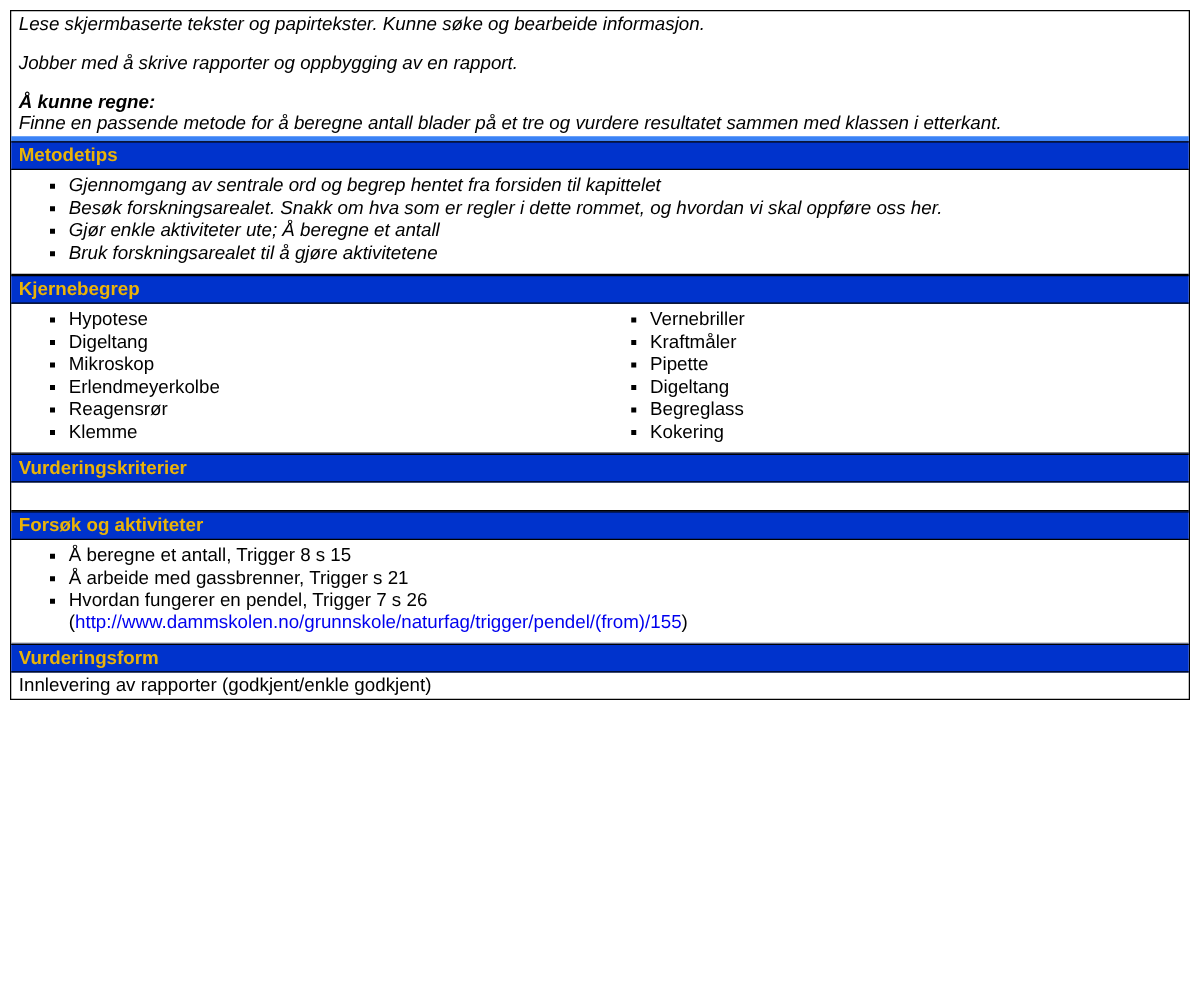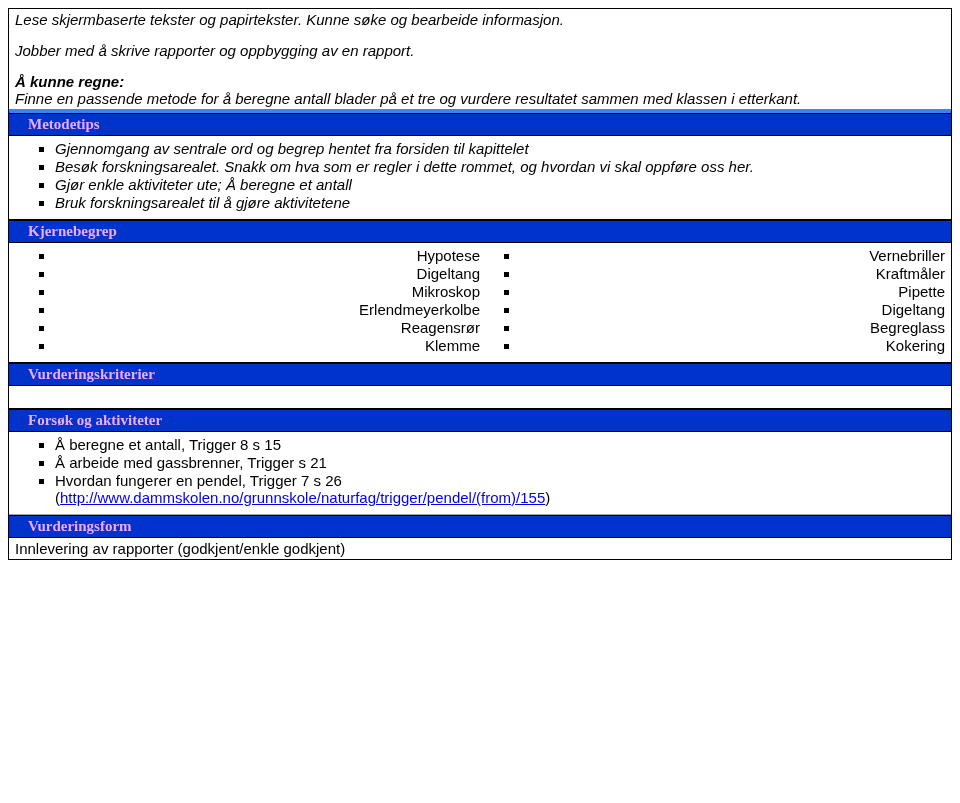--- a/index.html
+++ b/index.html
@@ -7,47 +7,45 @@
     font-size: 15px;
     margin: 0;
     padding: 8px;
     background: #fff;
     color: #000;
     width: 960px;
     box-sizing: border-box;
   }
   .headerbar {
     background: #0033cc;
-    color: #f0abfc;
+    color: #eab308;
     font-weight: bold;
-    padding: 2px 19px;
+    padding: 2px 6px;
     border: 1px solid #000;
     border-left: none;
     border-right: none;
-    font-family: Liberation Serif, serif;
   }
   .plain {
     padding: 2px 6px;
   }
   .bold { font-weight: bold; }
   ul.sq {
     list-style-type: square;
     margin: 2px 0 6px 0;
     padding-left: 40px;
   }
   ul.sq li { margin: 1px 0; }
   .twocol {
     display: flex;
   }
   .twocol > .col {
     flex: 1;
   }
   a.link {
     color: #0000ee;
-    text-decoration: underline;
   }
   .table {
     border: 1px solid #000;
   }
 </style>
 </head>
 <body>
 
 <div class="table">
 
@@ -64,21 +62,21 @@
   <div class="plain" style="border-bottom:1px solid #000;font-style:italic;">
     <ul class="sq">
       <li>Gjennomgang av sentrale ord og begrep hentet fra forsiden til kapittelet</li>
       <li>Besøk forskningsarealet. Snakk om hva som er regler i dette rommet, og hvordan vi skal oppføre oss her.</li>
       <li>Gjør enkle aktiviteter ute; Å beregne et antall</li>
       <li>Bruk forskningsarealet til å gjøre aktivitetene</li>
     </ul>
   </div>
 
   <div class="headerbar">Kjernebegrep</div>
-  <div class="plain twocol" style="border-bottom:1px solid #000;text-align:right;">
+  <div class="plain twocol" style="border-bottom:1px solid #000;">
     <div class="col">
       <ul class="sq">
         <li>Hypotese</li>
         <li>Digeltang</li>
         <li>Mikroskop</li>
         <li>Erlendmeyerkolbe</li>
         <li>Reagensrør</li>
         <li>Klemme</li>
       </ul>
     </div>

